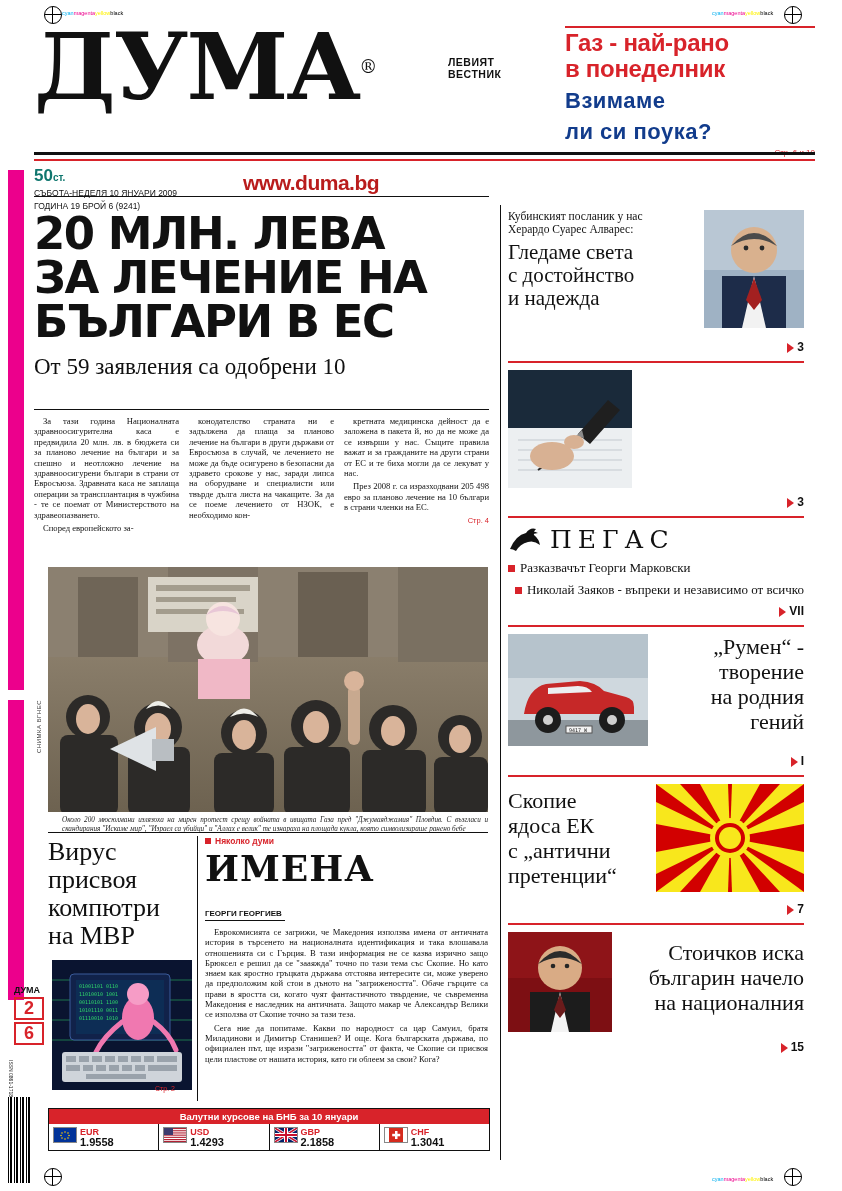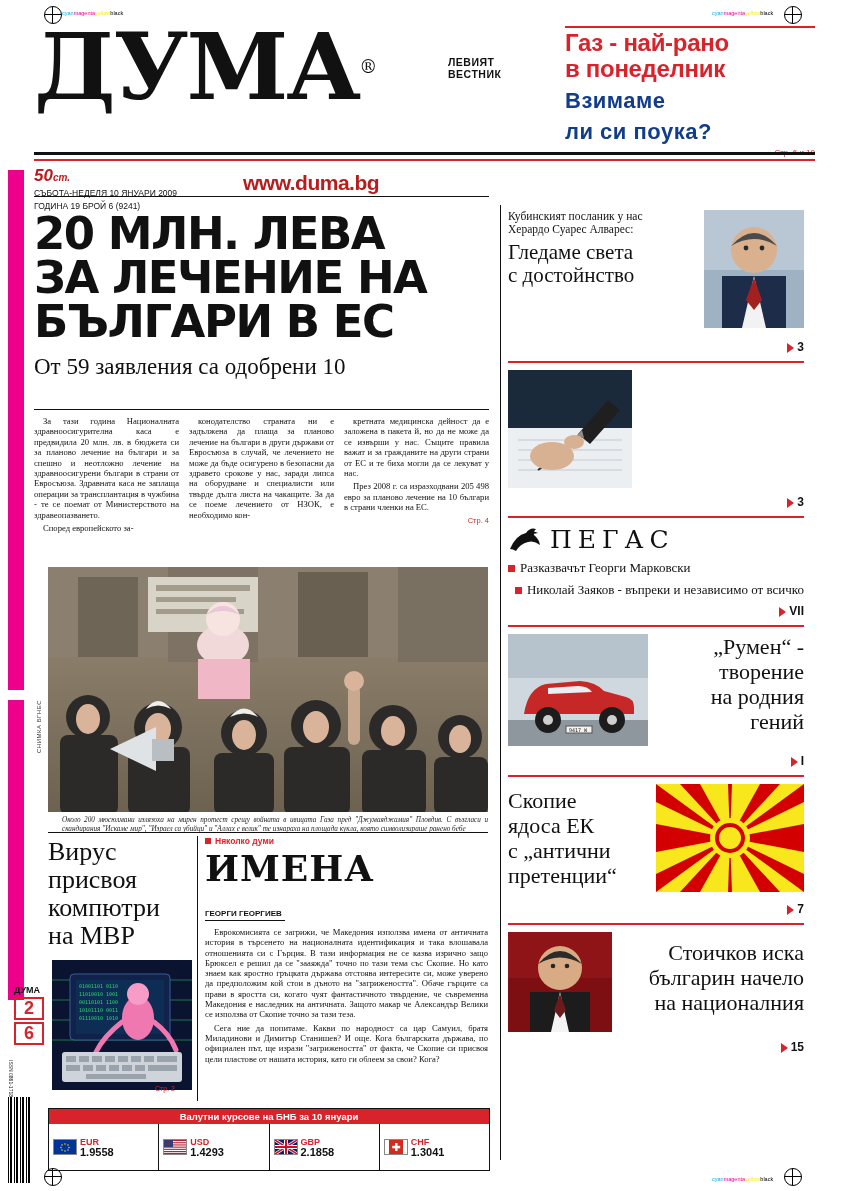--- a/index.html
+++ b/index.html
@@ -26,21 +26,21 @@
   .topright{position:absolute;left:565px;top:30px;width:250px;}
   .tr-red{font-family:"Liberation Sans",sans-serif;font-weight:bold;font-size:24px;line-height:26px;color:#d8232a;letter-spacing:-0.3px;}
   .tr-blue{font-family:"Liberation Sans",sans-serif;font-weight:bold;font-size:22px;line-height:25px;color:#123c8c;margin-top:6px;letter-spacing:0.5px;}
   .tr-page{font-family:"Liberation Sans",sans-serif;font-size:8px;color:#d8232a;text-align:right;margin-top:4px;}
 
   .rule-red{position:absolute;background:#d8232a;}
   .rule-blk{position:absolute;background:#111;}
 
   
   .pricebox{position:absolute;left:34px;top:166px;width:185px;}
-  .price{font-family:"Liberation Sans",sans-serif;font-weight:bold;font-size:17px;color:#b91c1c;font-style:italic;}
+  .price{font-family:"Liberation Sans",sans-serif;font-weight:bold;font-size:17px;color:#0f766e;}
   .price span{font-size:10px;}
   .dateline{font-family:"Liberation Sans",sans-serif;font-size:8.5px;color:#111;line-height:11px;margin-top:2px;}
   .site{position:absolute;left:243px;top:171px;font-family:"Liberation Sans",sans-serif;font-weight:bold;font-size:21px;color:#b91c1c;letter-spacing:-0.5px;}
 
   
   .lead{position:absolute;left:34px;top:212px;width:455px;}
   .lead h1{margin:0;font-family:"DejaVu Sans",sans-serif;font-weight:bold;font-size:45px;line-height:44px;letter-spacing:-1.5px;color:#111;}
   .lead h2{margin:10px 0 0 0;font-family:"Liberation Serif",serif;font-weight:normal;font-size:23px;color:#111;}
 
   
@@ -69,21 +69,21 @@
   .imena .kicker i{display:inline-block;width:6px;height:6px;background:#d8232a;margin-right:4px;}
   .imena h2{margin:4px 0 0 0;font-family:"DejaVu Serif",serif;font-size:36px;line-height:36px;font-weight:bold;letter-spacing:1px;}
   .byline{font-family:"Liberation Sans",sans-serif;font-size:8px;font-weight:bold;margin-top:23px;border-bottom:1px solid #111;padding-bottom:2px;width:80px;}
   .imena .body{margin-top:6px;font-size:8.6px;line-height:10.3px;text-align:justify;}
   .imena .body p{margin:0 0 3px 0;text-indent:9px;}
 
   
   .curbar{position:absolute;left:48px;top:1108px;width:440px;border:1px solid #111;}
   .curbar .hd{background:#d8232a;color:#fff;font-family:"Liberation Sans",sans-serif;font-weight:bold;font-size:9.5px;text-align:center;padding:2px 0;}
   .curbar .row{display:flex;}
-  .cur{flex:1;display:flex;align-items:center;gap:3px;padding:13px 4px;border-right:1px solid #111;}
+  .cur{flex:1;display:flex;gap:3px;padding:3px 4px;border-right:1px solid #111;}
   .cur:last-child{border-right:none;}
   .cur .flag{width:22px;height:14px;flex:none;border:1px solid #888;}
   .cur .txt{line-height:10px;}
   .cur .code{font-family:"Liberation Sans",sans-serif;font-weight:bold;font-size:9px;color:#d8232a;}
   .cur .val{font-family:"Liberation Sans",sans-serif;font-weight:bold;font-size:11px;color:#111;}
 
   
   .barcode{position:absolute;left:8px;top:1060px;width:22px;height:110px;}
   .barcode .lines{height:86px;width:22px;background:repeating-linear-gradient(90deg,#000 0 1px,#fff 1px 2px,#000 2px 4px,#fff 4px 6px);}
   .barcode .t{font-size:5px;font-family:"Liberation Sans",sans-serif;writing-mode:vertical-rl;}
@@ -392,20 +392,21 @@
 
   <div class="rail">
 
     <div class="railitem">
       <div style="position:relative;height:130px;">
         <div style="position:absolute;left:0;top:0;width:185px;">
           <div class="kick">Кубинският посланик у нас</div>
           <div class="kick">Херардо Суарес Алварес:</div>
           <div class="rhead" style="margin-top:5px;">Гледаме света</div>
           <div class="rhead">с достойнство</div>
+          <div class="rhead">и надежда</div>
         </div>
         <div class="photo" style="position:absolute;right:0;top:0;width:100px;height:118px;">
           <svg width="100" height="118" viewBox="0 0 100 118">
             <rect width="100" height="118" fill="#9fb2c4"></rect>
             <rect x="0" y="0" width="100" height="60" fill="#b9c7d4"></rect>
             <circle cx="50" cy="40" r="23" fill="#d9b18e"></circle>
             <path d="M27 36 q23 -26 46 0 q-23 -14 -46 0z" fill="#4b4b4b"></path>
             <rect x="18" y="66" width="64" height="52" fill="#1d2c49"></rect>
             <path d="M50 66 l-12 52 h24 z" fill="#f2f2f2"></path>
             <path d="M50 68 l-8 22 l8 10 l8 -10z" fill="#a32020"></path>

